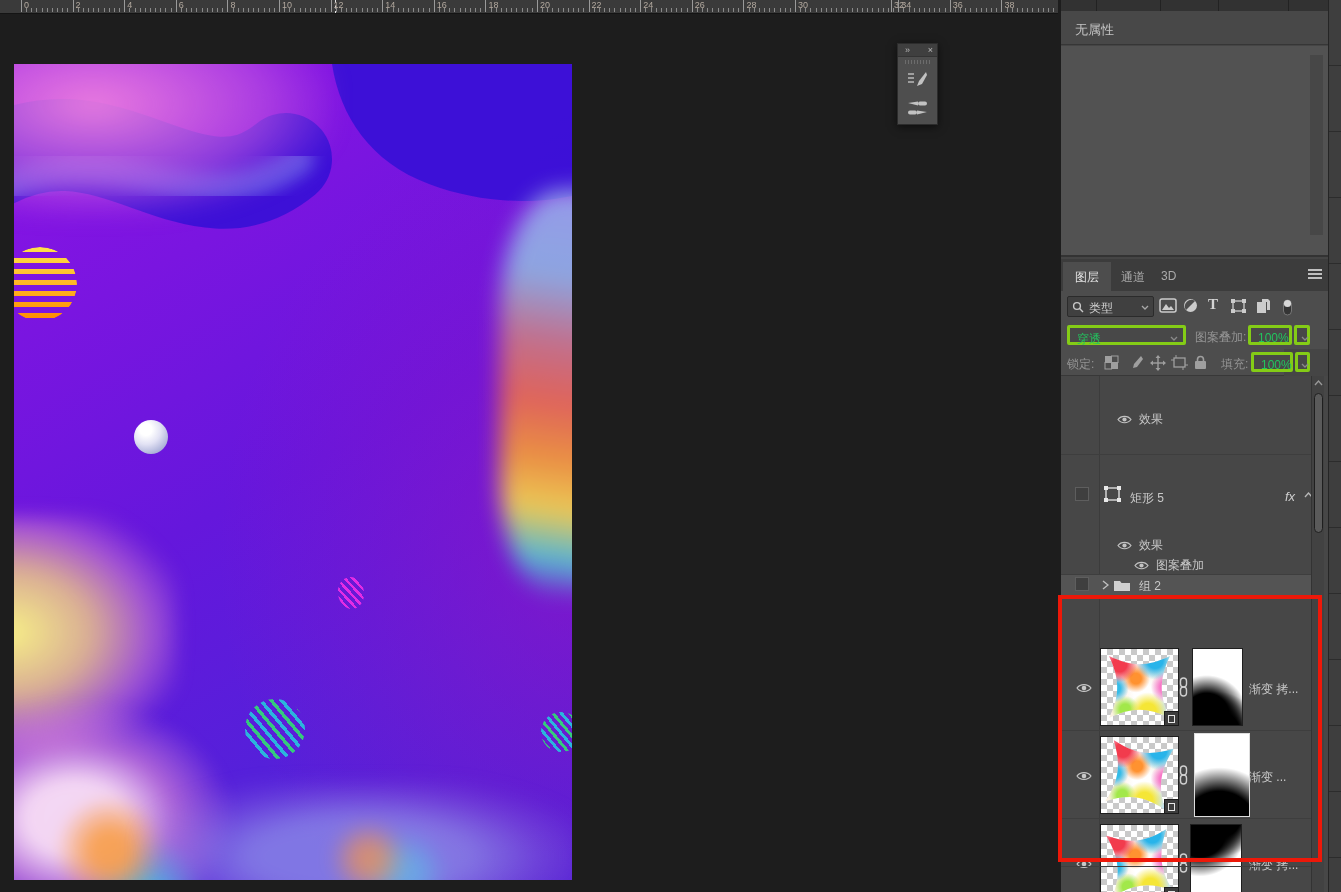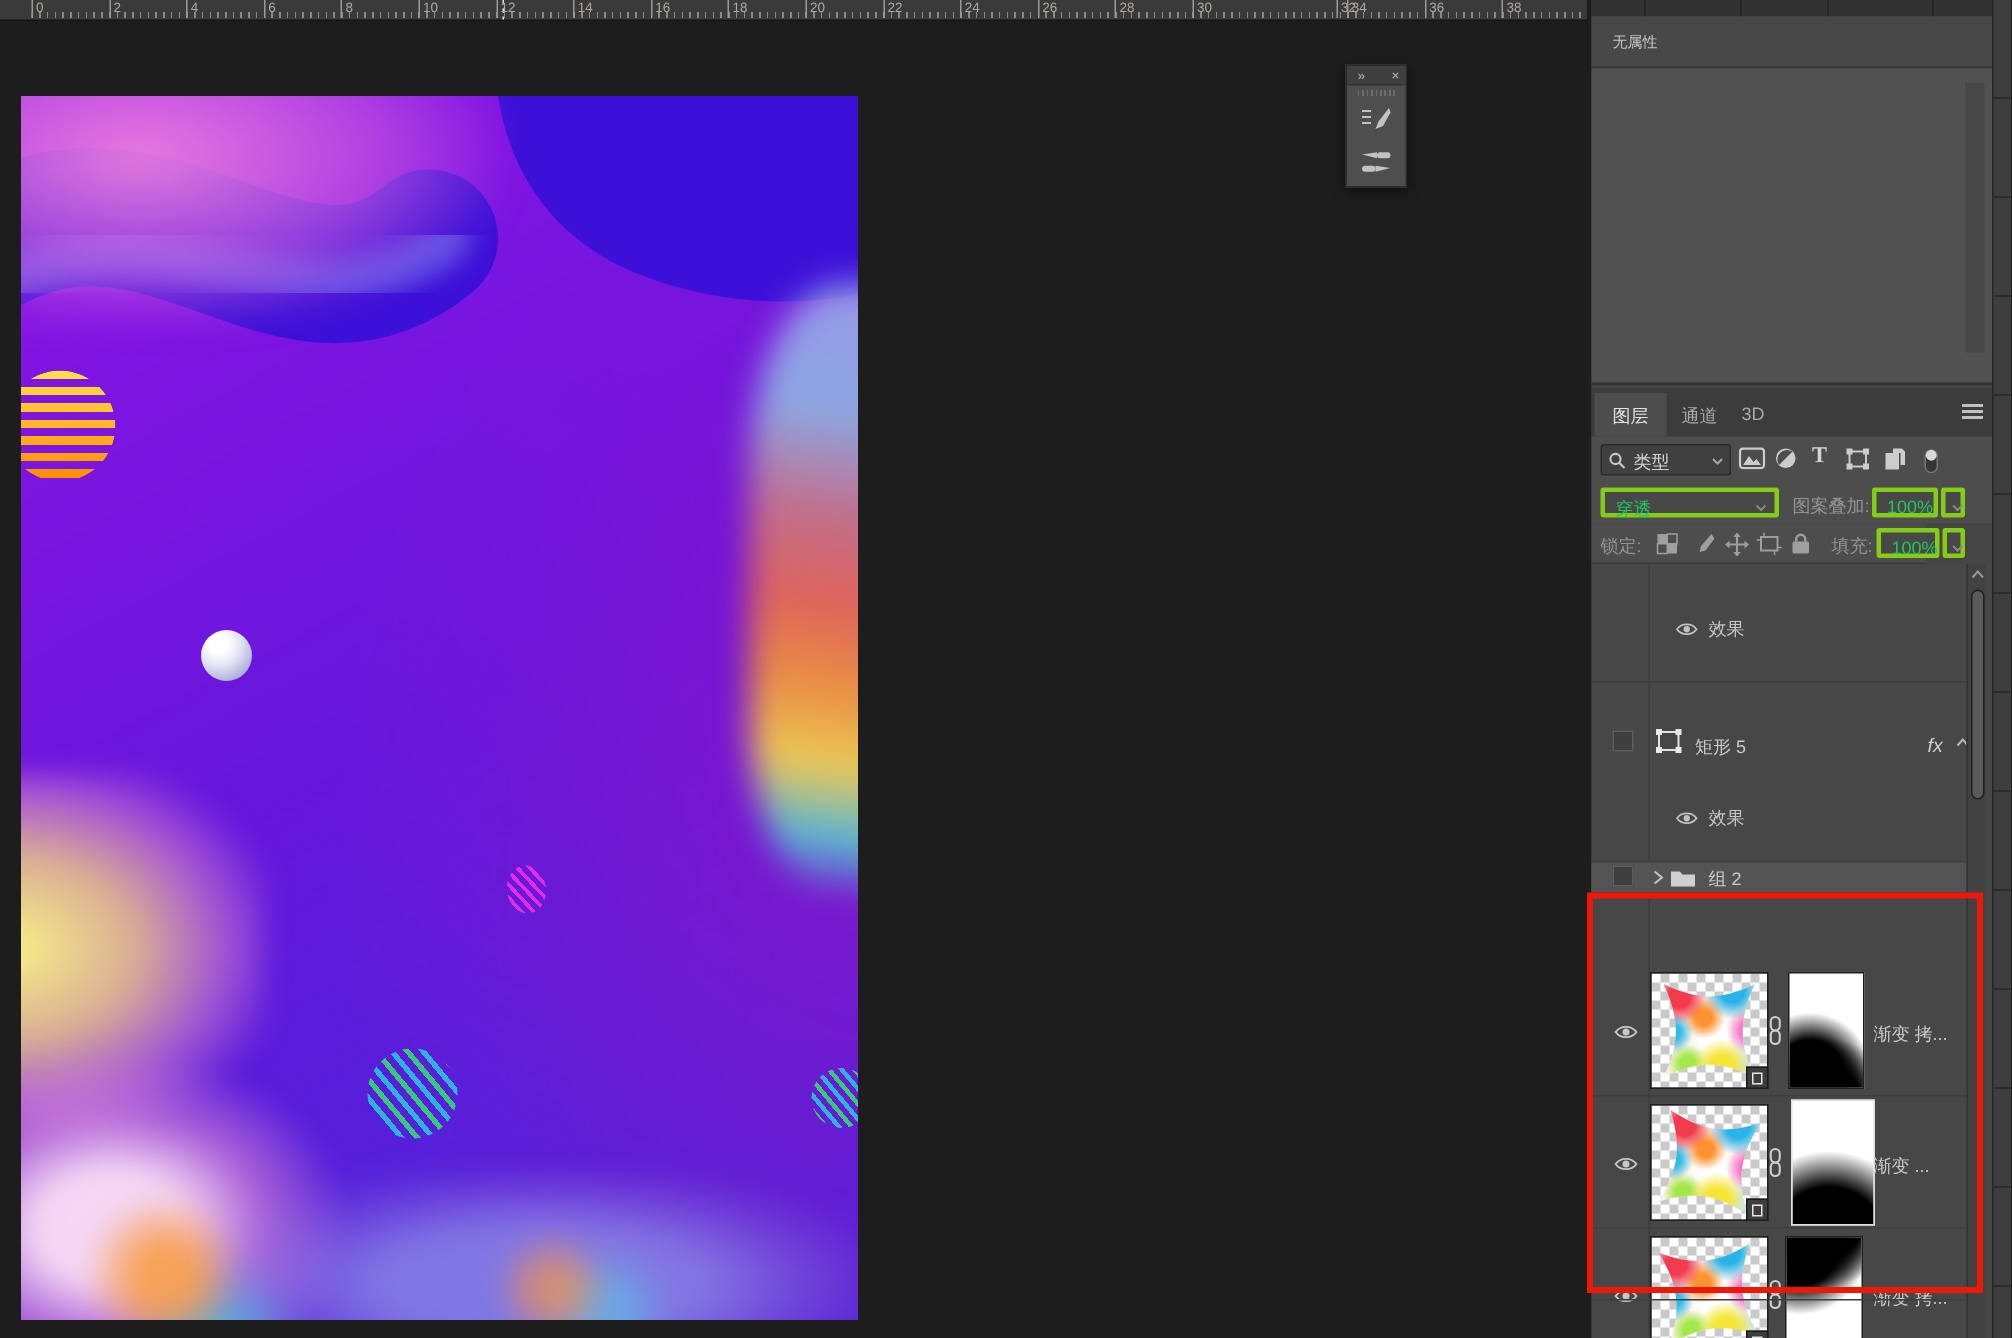--- a/index.html
+++ b/index.html
@@ -62,21 +62,21 @@
   .fpanel .hd .dbl{position:absolute;left:7px;top:1px;font-size:9px;color:#b8b8b8;letter-spacing:-1px;}
   .fpanel .hd .cls{position:absolute;right:4px;top:1px;font-size:9px;color:#b8b8b8;cursor:pointer;}
   .fpanel .grip{height:4px;margin:3px 7px 2px;background:repeating-linear-gradient(90deg,#6c6c6c 0 1px,transparent 1px 3px);}
   .fpanel .btn{width:29px;height:25px;margin:3px auto;display:flex;align-items:center;justify-content:center;border-radius:2px;}
 
   
   .dock{position:absolute;left:1061px;top:0;width:267px;height:892px;background:#454545;}
   .mini-tabs{position:absolute;left:0;top:0;width:267px;height:11px;background:#323232;}
   .mini-tabs i{position:absolute;top:0;width:1px;height:11px;background:#222;}
   .props-hd{position:absolute;left:0;top:11px;width:267px;height:34px;background:#484848;border-bottom:1px solid #363636;}
-  .props-hd span{position:absolute;left:14px;top:10px;color:#c4c4c4;font-size:10px;}
+  .props-hd span{position:absolute;left:14px;top:10px;color:#c4c4c4;font-size:13px;}
   .props-body{position:absolute;left:0;top:46px;width:267px;height:211px;background:#525252;border-bottom:2px solid #333;}
   .props-scroll{position:absolute;left:249px;top:9px;width:13px;height:180px;background:#474747;}
 
   .ltabs{position:absolute;left:0;top:259px;width:267px;height:32px;background:#3c3c3c;}
   .ltab{position:absolute;top:3px;height:29px;padding:7px 12px 0;color:#ababab;cursor:pointer;}
   .ltab.active{background:#4d4d4d;color:#e2e2e2;}
   .panel-menu{position:absolute;left:247px;top:10px;width:14px;height:11px;cursor:pointer;
     background:repeating-linear-gradient(180deg,#c0c0c0 0 2px,transparent 2px 4px);}
 
   .frow{position:absolute;left:0;top:291px;width:267px;height:31px;background:#4d4d4d;}
@@ -400,20 +400,27 @@
           </svg>
       </div>
 
       <div class="fx-row" style="top:159px">
         <svg class="eye" style="left:56px;top:5px" width="15" height="11" viewBox="0 0 15 11">
             <path d="M1,5.5 C4,1.2 11,1.2 14,5.5 C11,9.8 4,9.8 1,5.5 Z" fill="none" stroke="#c2c2c2" stroke-width="1.2"></path>
             <circle cx="7.5" cy="5.5" r="2.1" fill="#c2c2c2"></circle>
           </svg>
         <span class="lab" style="left:78px">效果</span>
       </div>
+      <div class="fx-row" style="top:179px">
+        <svg class="eye" style="left:73px;top:5px" width="15" height="11" viewBox="0 0 15 11">
+            <path d="M1,5.5 C4,1.2 11,1.2 14,5.5 C11,9.8 4,9.8 1,5.5 Z" fill="none" stroke="#c2c2c2" stroke-width="1.2"></path>
+            <circle cx="7.5" cy="5.5" r="2.1" fill="#c2c2c2"></circle>
+          </svg>
+        <span class="lab" style="left:95px">图案叠加</span>
+      </div>
       <div class="row-line" style="top:198px"></div>
 
       <div class="grp-row">
         <div class="chkbox" style="left:14px;top:2px"></div>
         <svg class="abs" style="left:41px;top:5px" width="7" height="10" viewBox="0 0 7 10">
             <polyline points="1,1 6,5 1,9" fill="none" stroke="#c0c0c0" stroke-width="1.4"></polyline>
           </svg>
         <svg class="abs" style="left:52px;top:4px" width="18" height="13" viewBox="0 0 18 13">
             <path d="M1,2 L7,2 L8.5,4 L17,4 L17,12 L1,12 Z" fill="#d0d0d0"></path>
           </svg>

